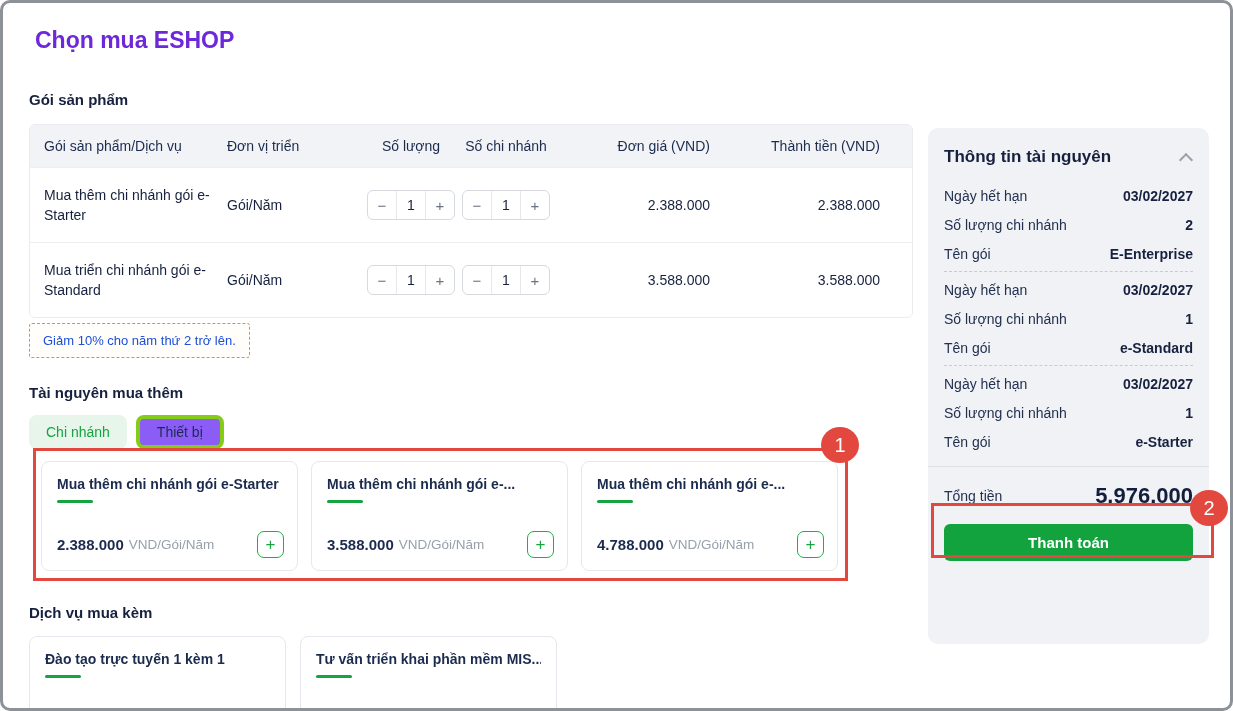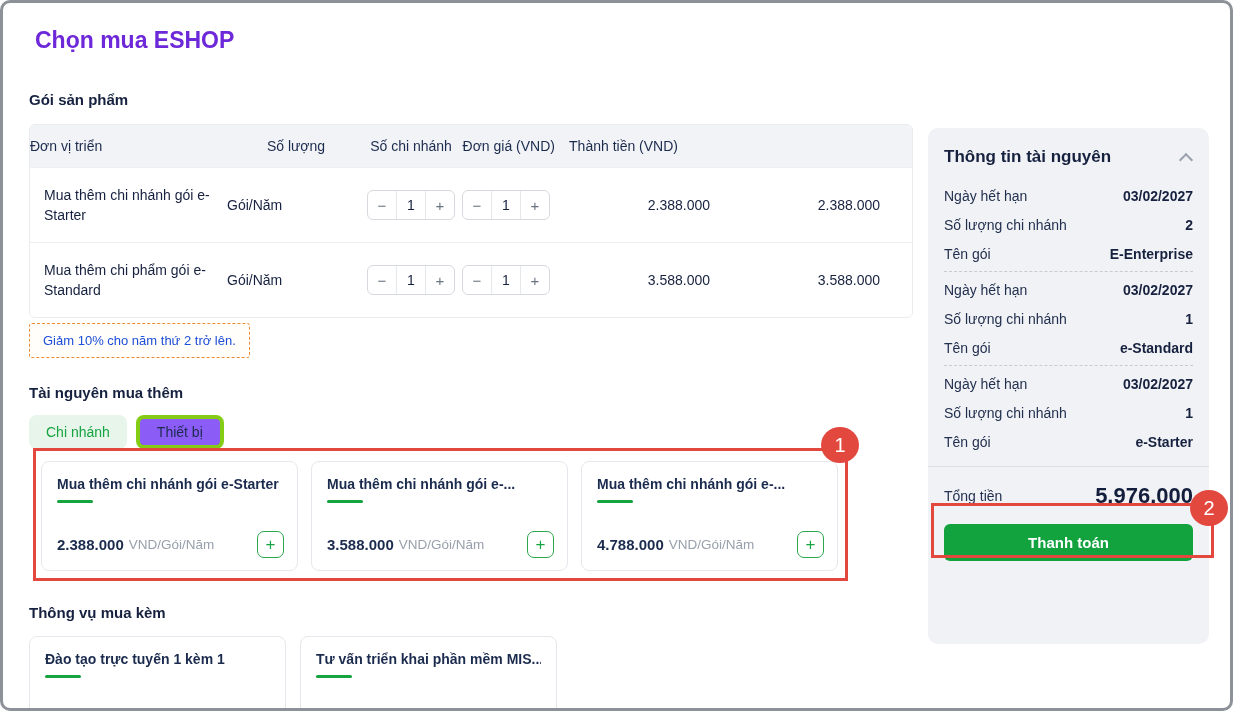--- a/index.html
+++ b/index.html
@@ -81,20 +81,21 @@
 <body>
 
 <div class="screen">
 
   <div class="abs page-title">Chọn mua ESHOP</div>
 
   <div class="abs section-title" style="left:26px;top:88px;">Gói sản phẩm</div>
 
   <div class="abs ptable">
     <div class="tgrid thead">
+      <div class="th c1">Gói sản phẩm/Dịch vụ</div>
       <div class="th">Đơn vị triển</div>
       <div class="th c3">Số lượng</div>
       <div class="th c4">Số chi nhánh</div>
       <div class="th c5">Đơn giá (VND)</div>
       <div class="th c6">Thành tiền (VND)</div>
     </div>
 
     <div class="tgrid trow">
       <div class="c1">Mua thêm chi nhánh gói e-Starter</div>
       <div>Gói/Năm</div>
@@ -110,21 +111,21 @@
           <div class="step-btn">−</div>
           <div class="step-val">1</div>
           <div class="step-btn">+</div>
         </div>
       </div>
       <div class="c5">2.388.000</div>
       <div class="c6">2.388.000</div>
     </div>
 
     <div class="tgrid trow">
-      <div class="c1">Mua thêm chi phẩm gói e-Standard</div>
+      <div class="c1">Mua triển chi nhánh gói e-Standard</div>
       <div>Gói/Năm</div>
       <div class="c3">
         <div class="stepper">
           <div class="step-btn">−</div>
           <div class="step-val">1</div>
           <div class="step-btn">+</div>
         </div>
       </div>
       <div class="c4">
         <div class="stepper">
@@ -170,21 +171,21 @@
       <div class="card-title">Mua thêm chi nhánh gói e-...</div>
       <div class="gline"></div>
       <div class="price-row">
         <span class="price">4.788.000</span>
         <span class="unit">VND/Gói/Năm</span>
         <span class="plus-btn">+</span>
       </div>
     </div>
   </div>
 
-  <div class="abs section-title" style="left:26px;top:601px;">Thông vụ mua kèm</div>
+  <div class="abs section-title" style="left:26px;top:601px;">Dịch vụ mua kèm</div>
 
   <div class="abs cards-bottom">
     <div class="card small">
       <div class="card-title">Đào tạo trực tuyến 1 kèm 1</div>
       <div class="gline"></div>
     </div>
     <div class="card small">
       <div class="card-title">Tư vấn triển khai phần mềm MIS...</div>
       <div class="gline"></div>
     </div>

